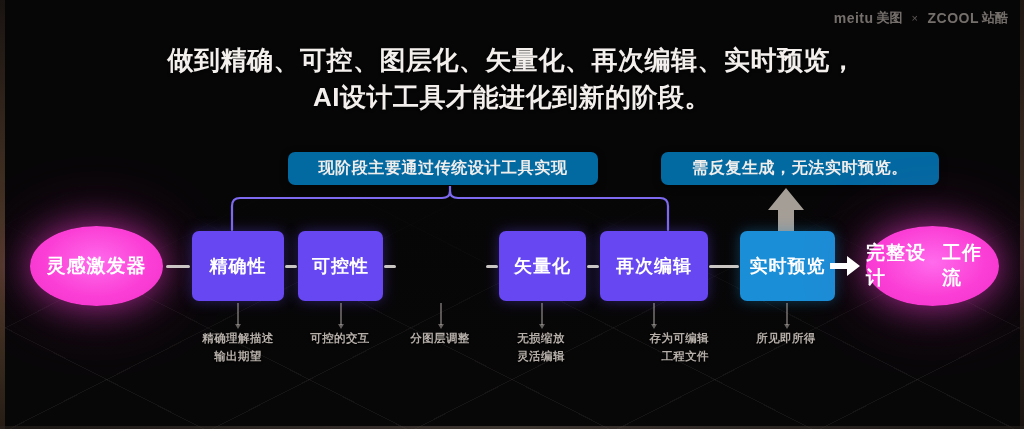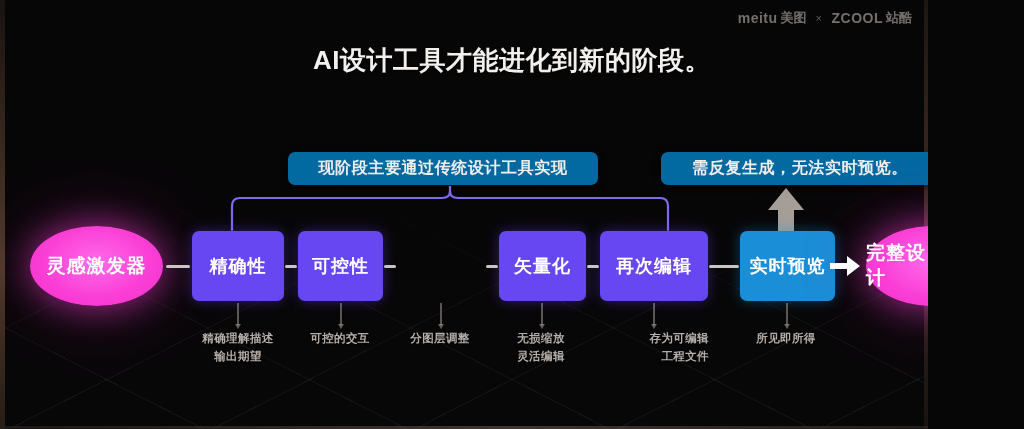--- a/index.html
+++ b/index.html
@@ -4,21 +4,21 @@
 <title>Diagram</title>
 <style>
   html,body{margin:0;padding:0;}
   body{
     width:1024px;height:429px;overflow:hidden;
     background:#070607;
     font-family:"Liberation Sans","DejaVu Sans",sans-serif;
     -webkit-font-smoothing:antialiased;
   }
   #stage{
-    position:relative;width:928px;height:429px;overflow:hidden;
+    position:relative;width:1024px;height:429px;overflow:hidden;
     background:#080708;
   }
   
   #grid{
     position:absolute;left:0;top:0;width:1024px;height:429px;
     background-image:
       repeating-linear-gradient(27deg, rgba(190,180,175,0.085) 0 1px, rgba(0,0,0,0) 1px 92px),
       repeating-linear-gradient(-27deg, rgba(190,180,175,0.085) 0 1px, rgba(0,0,0,0) 1px 92px);
     opacity:.85;
     pointer-events:none;
@@ -136,20 +136,21 @@
       <span class="cn">美图</span>
     </span>
     <span class="x">×</span>
     <span class="lg">
       <span>ZCOOL</span>
       <span class="cn">站酷</span>
     </span>
   </div>
 
   <div id="title">
+    <span class="l1">做到精确、可控、图层化、矢量化、再次编辑、实时预览，</span>
     <span class="l2">AI设计工具才能进化到新的阶段。</span>
   </div>
 
   <div class="callout" id="callout-left">现阶段主要通过传统设计工具实现</div>
   <div class="callout" id="callout-right">需反复生成，无法实时预览。</div>
 
   <svg id="bracket" viewBox="0 0 440 46">
     <path d="M2,44 L2,20 Q2,12 10,12 L212,12 Q220,12 220,5 L220,0
              M220,0 L220,5 Q220,12 228,12 L430,12 Q438,12 438,20 L438,44" fill="none" stroke="#7d6af0" stroke-width="2.2" stroke-linecap="round"></path>
   </svg>

